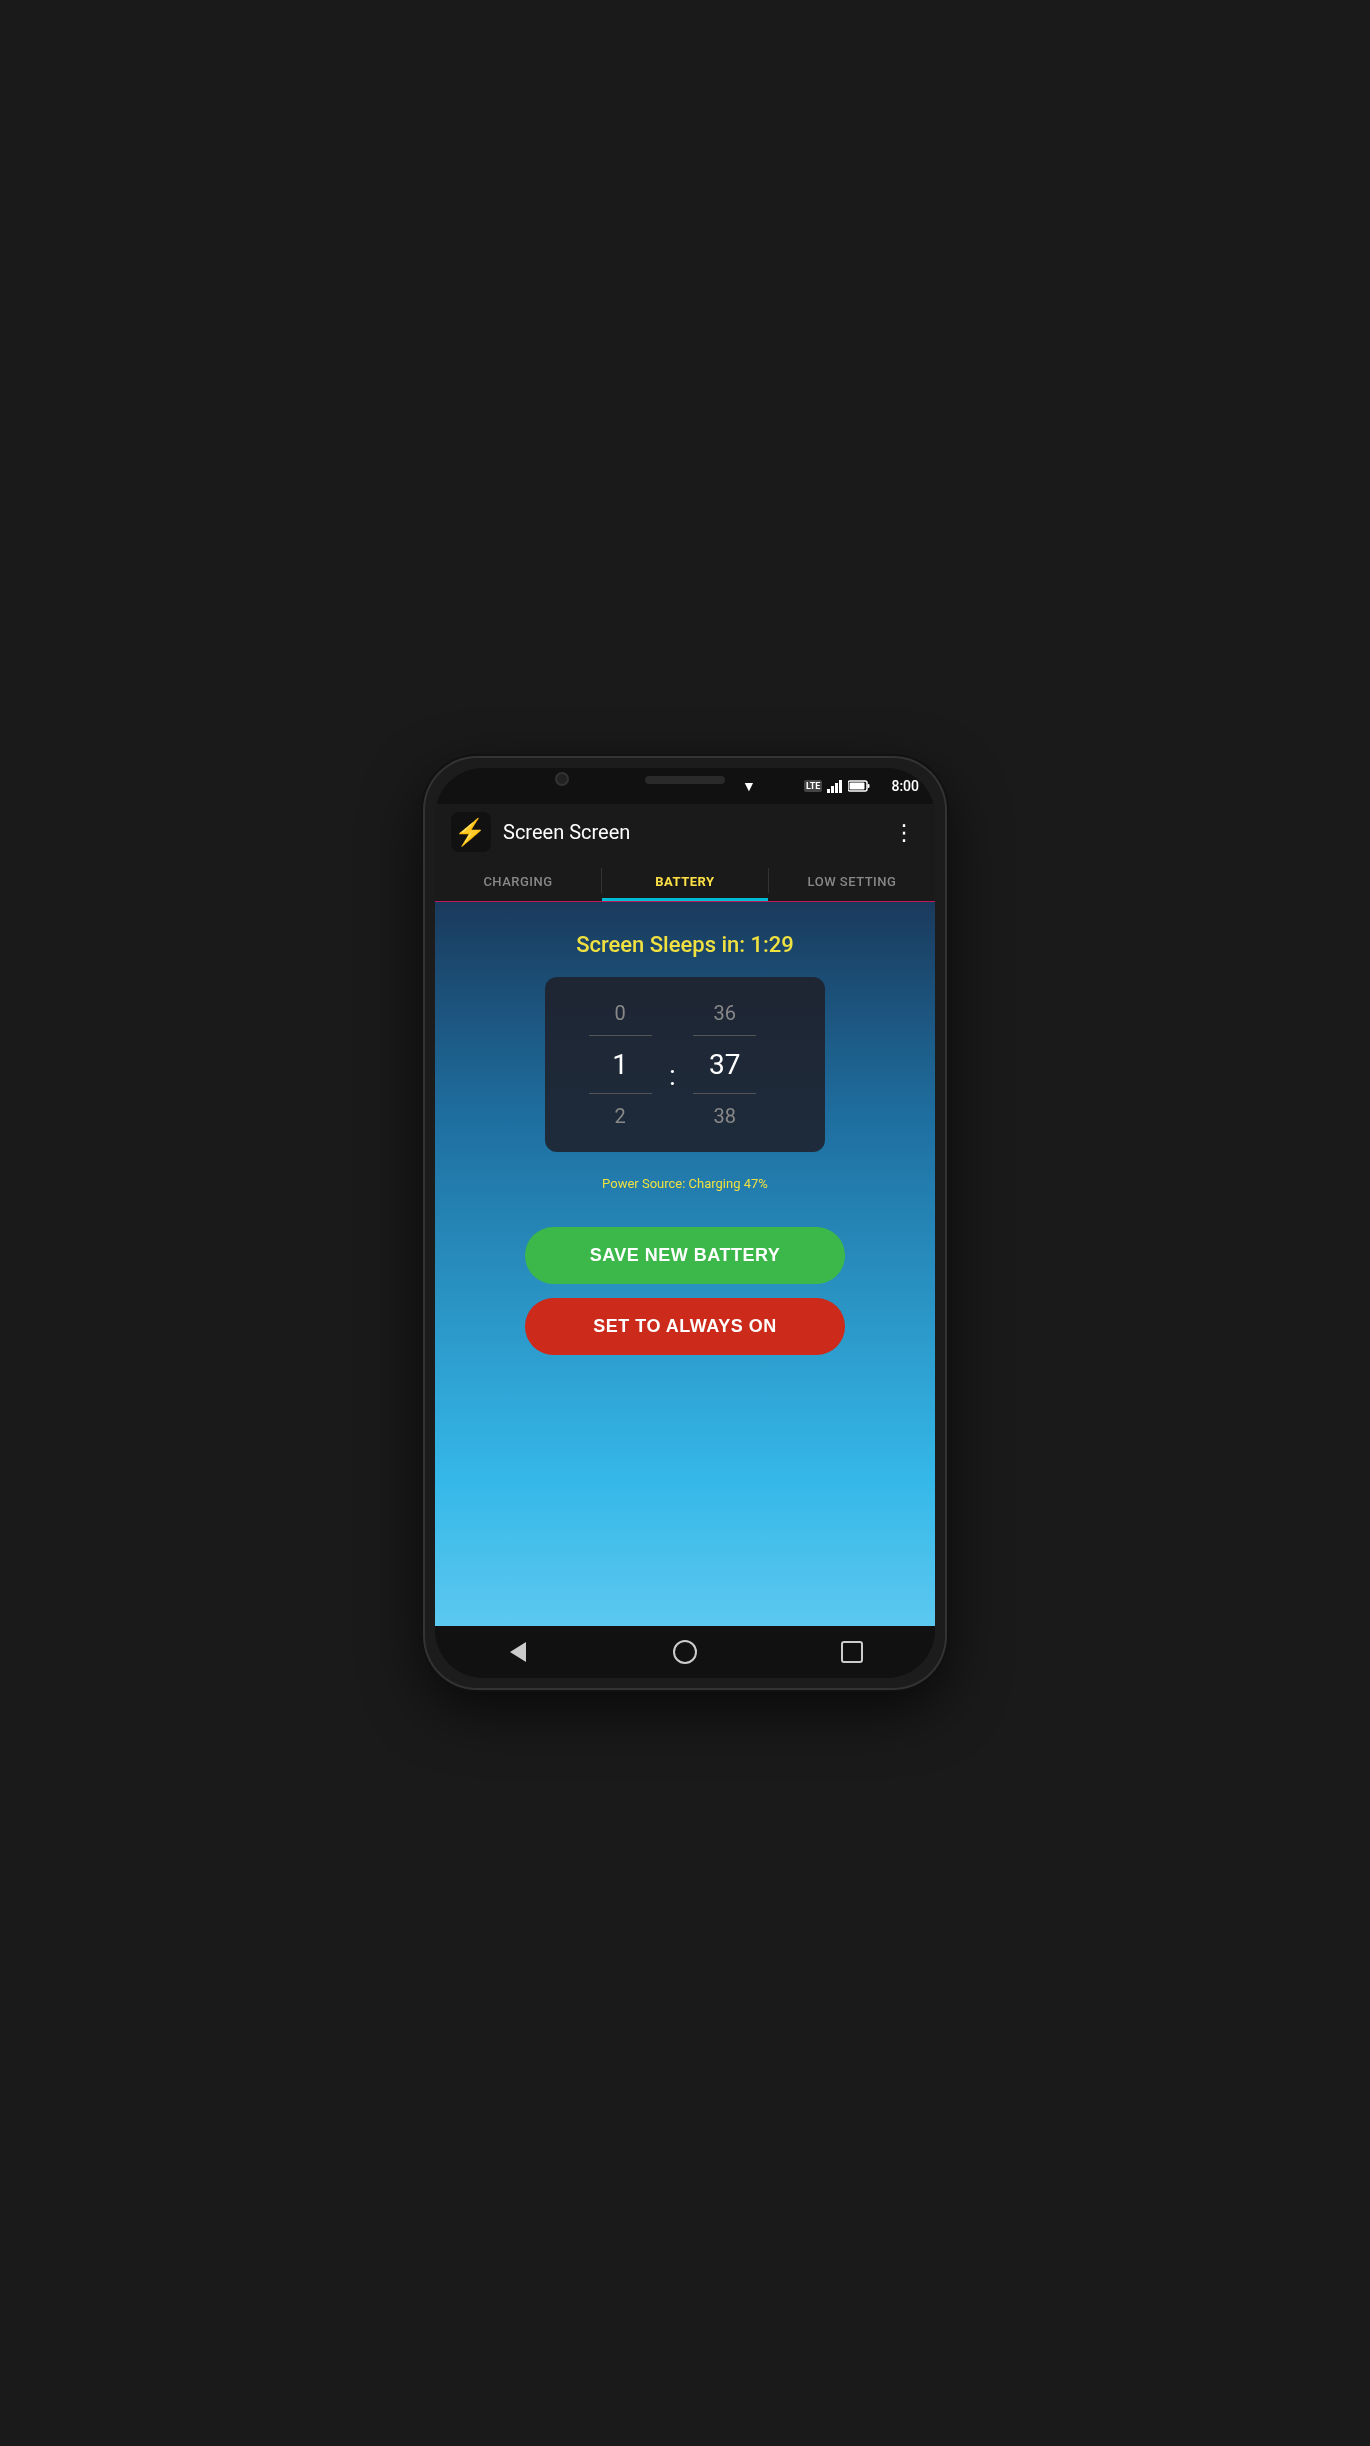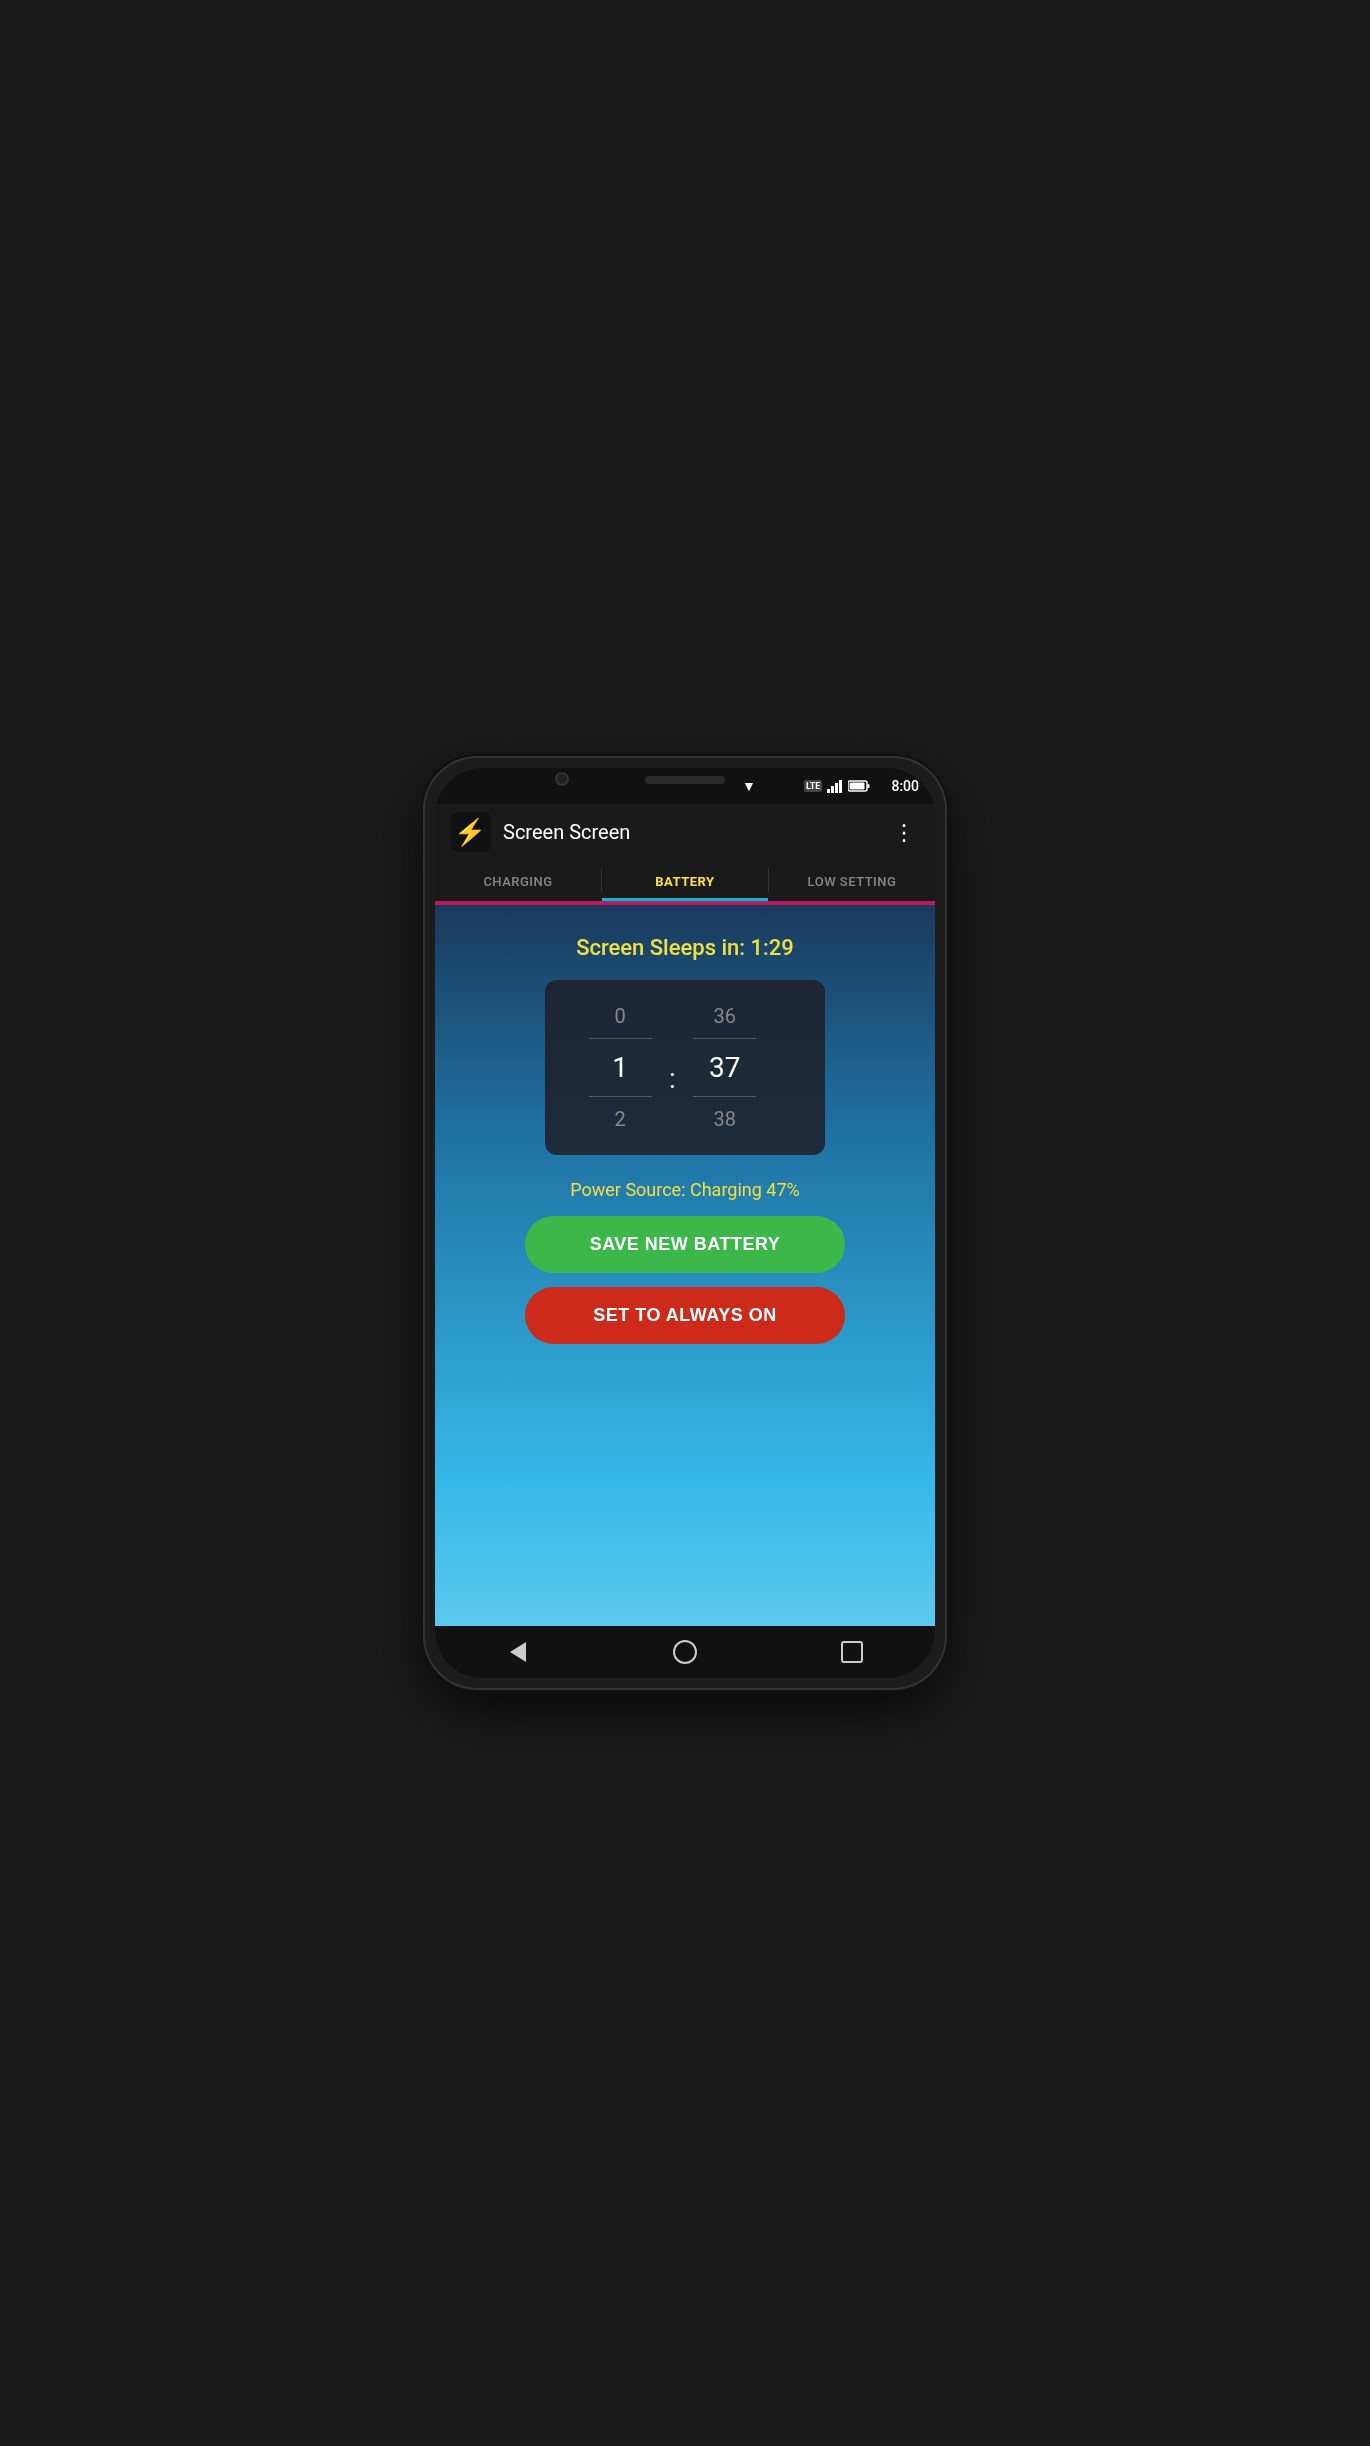--- a/index.html
+++ b/index.html
@@ -128,21 +128,21 @@
       font-size: 22px;
       cursor: pointer;
       padding: 4px;
     }
 
     
     .tabs {
       background: #1a1a1a;
       display: flex;
       flex-shrink: 0;
-      border-bottom: 4px solid #be185d;
+      border-bottom: 1px solid #be185d;
     }
 
     .tab {
       flex: 1;
       text-align: center;
       padding: 14px 0 12px;
       font-size: 13px;
       font-weight: 500;
       letter-spacing: 0.5px;
       cursor: pointer;
@@ -233,22 +233,22 @@
       color: white;
       font-size: 28px;
       padding-bottom: 6px;
       margin: 0 4px;
       align-self: center;
       margin-top: 28px;
     }
 
     .power-source {
       color: #f0e040;
-      font-size: 18px;
-      margin-bottom: 16px;
+      font-size: 13px;
+      margin-bottom: 36px;
       text-align: center;
     }
 
     
     .btn-save {
       background: #3cb84a;
       color: white;
       font-size: 18px;
       font-weight: 700;
       border: none;

